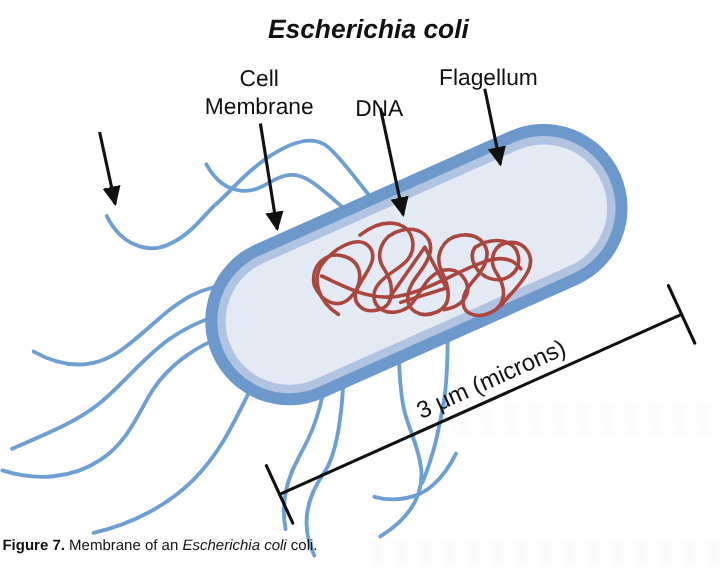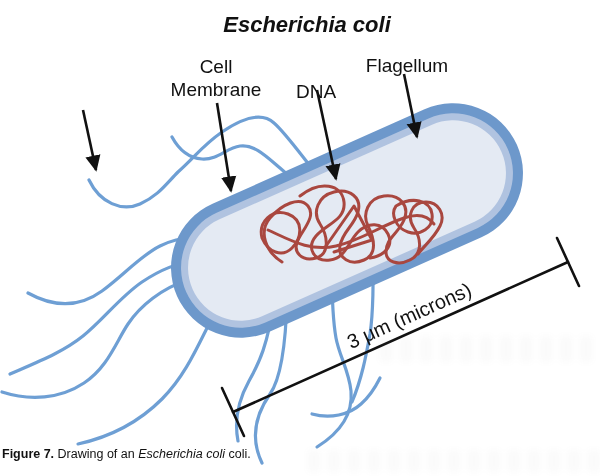--- a/index.html
+++ b/index.html
@@ -122,16 +122,16 @@
   <div class="part-label lbl-membrane">
     <div>Cell</div>
     <div>Membrane</div>
   </div>
 
   <div class="part-label lbl-dna">DNA</div>
 
   <div class="part-label lbl-cytoplasm">Flagellum</div>
 
   <div class="caption">
-    <span class="b">Figure 7.</span><span> Drawing of an </span><span class="i">Escherichia coli</span><span> coli.</span>
+    <span class="b">Figure 7.</span><span> Membrane of an </span><span class="i">Escherichia coli</span><span> coli.</span>
   </div>
 
 </div>
 
 </body></html>

